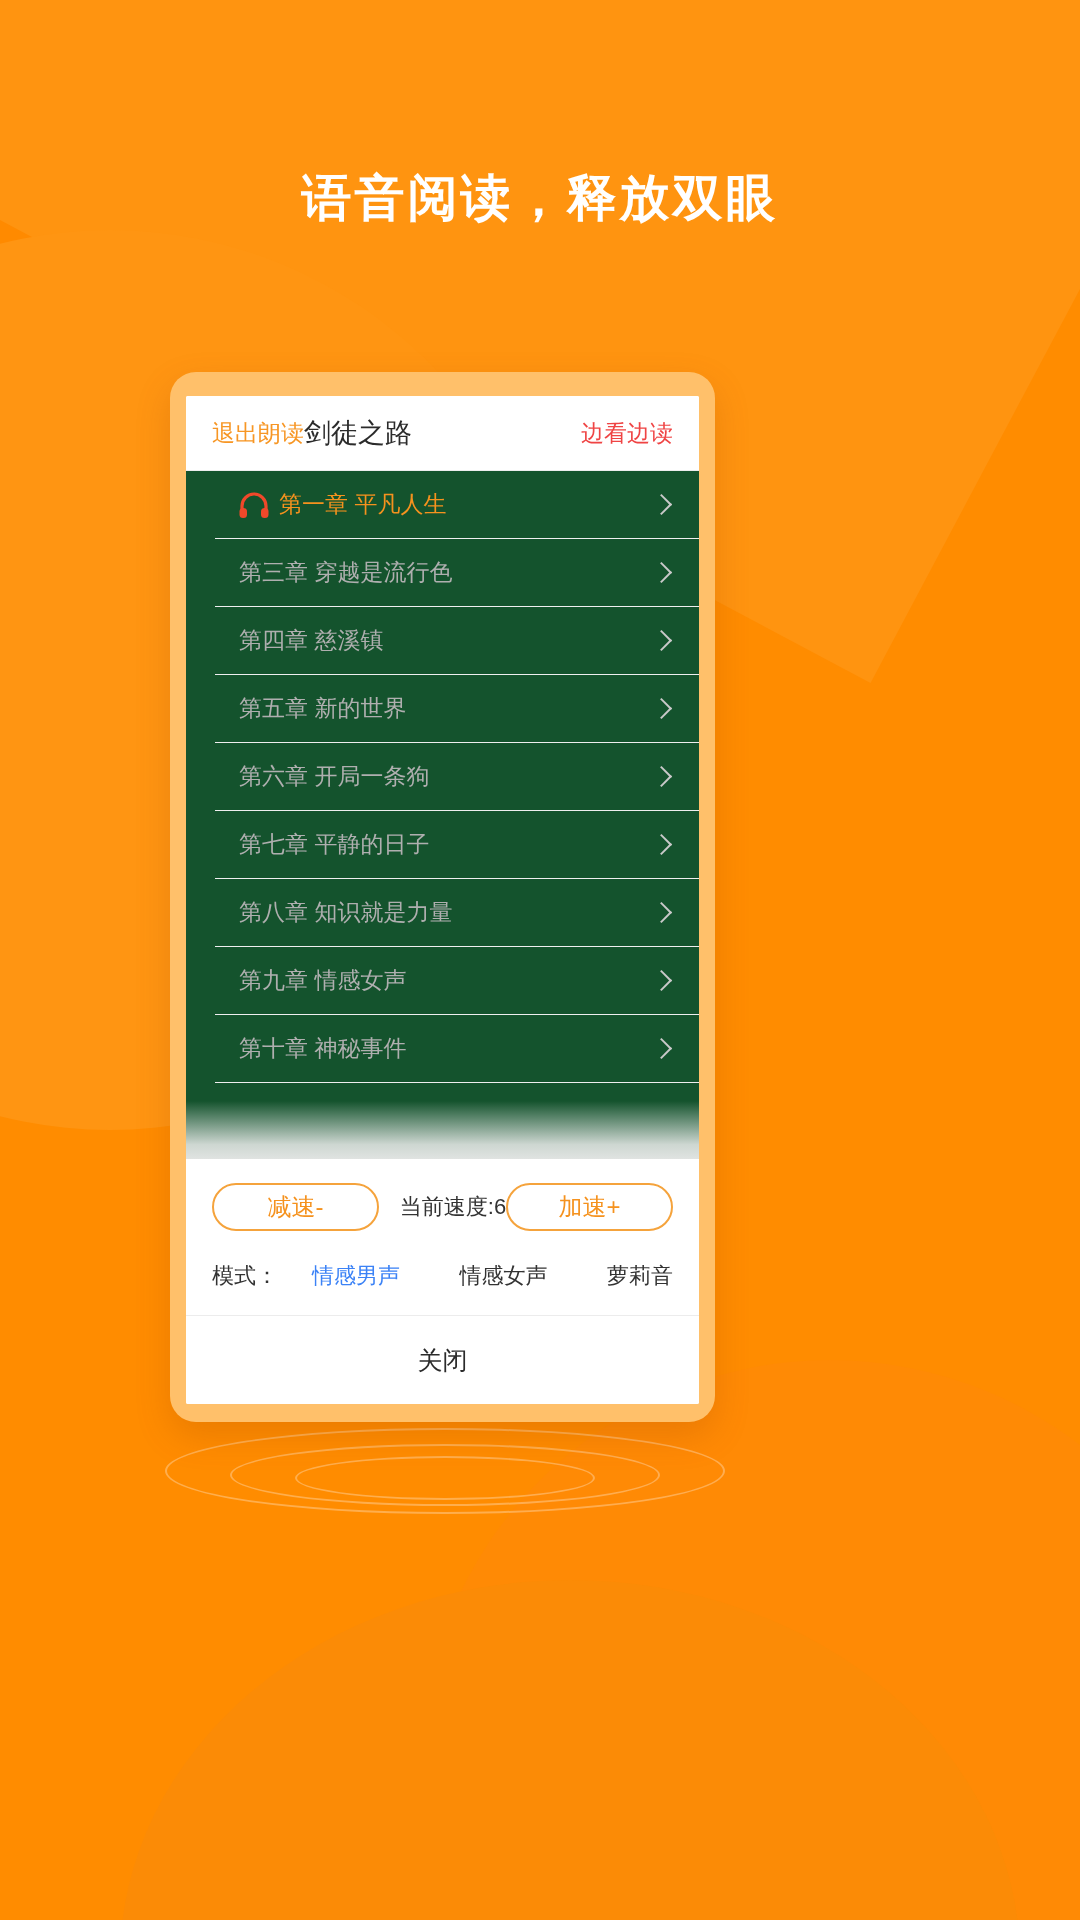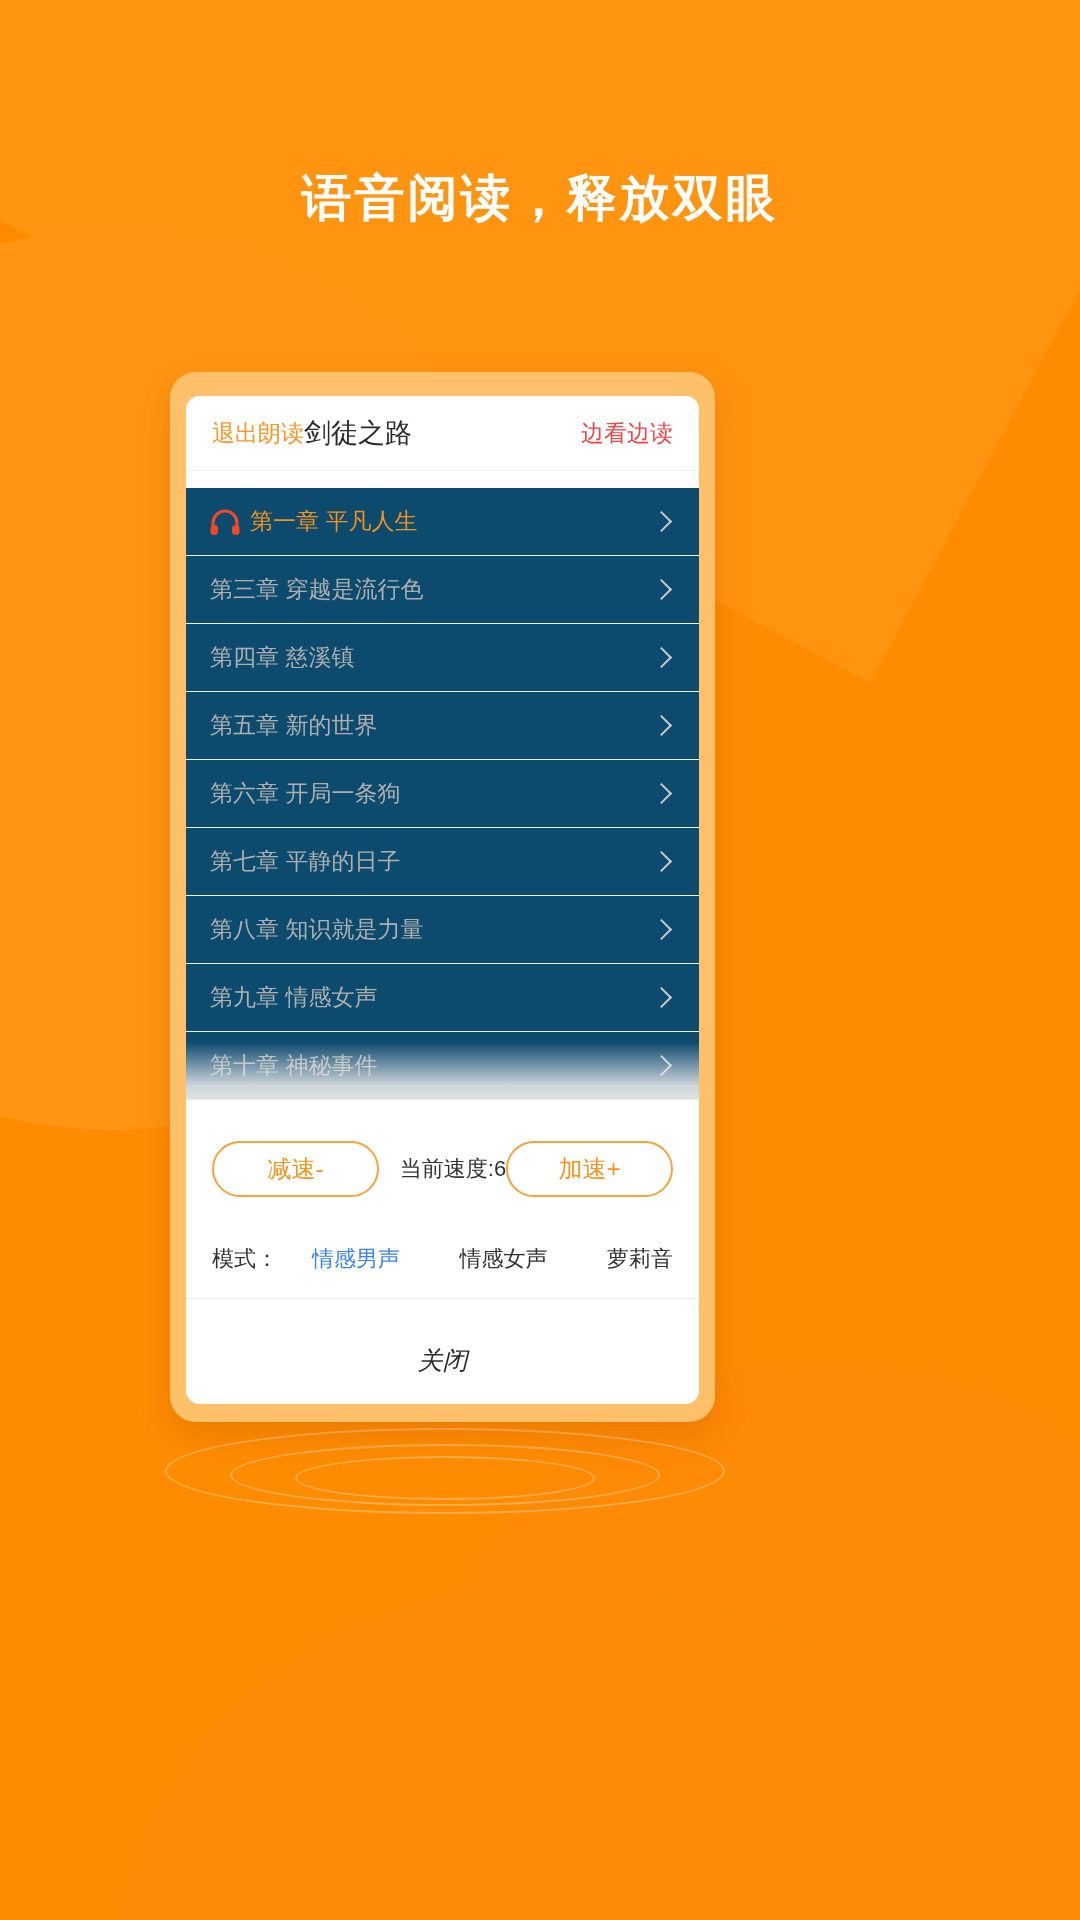--- a/index.html
+++ b/index.html
@@ -61,43 +61,44 @@
     width:545px;height:1050px;
     background:#FFC06A;
     border-radius:26px;
     box-shadow:0 14px 34px rgba(160,70,0,.22);
     z-index:5;
   }
   .phone-inner{
     position:absolute;
     left:16px;top:24px;right:16px;bottom:18px;
     background:#FFFFFF;
-    border-radius:14px;
+    border-radius:2px;
     overflow:hidden;
-    display:flex;flex-direction:column;gap:17px;
+    display:flex;flex-direction:column;
   }
 
   
   .app-header{
     height:75px;flex:0 0 75px;
     display:flex;align-items:center;
     padding:0 26px;
     border-bottom:1px solid #EDEDED;
     background:#fff;
   }
   .hdr-left{font-size:23px;color:#F79624;white-space:nowrap;}
   .hdr-title{flex:1;font-size:27px;color:#2B2B2B;white-space:nowrap;}
   .hdr-right{font-size:23px;color:#ef4444;white-space:nowrap;}
 
   
   .chapter-list{
     flex:1 1 auto;
     overflow:hidden;
     position:relative;
-    background:#0c4a6e;
+    background:#14532d;
+    padding-left:29px;
   }
   .chapter-row{
     height:68px;
     display:flex;align-items:center;
     padding:0 26px 0 24px;
     border-bottom:1px solid #EFEFEF;
     position:relative;
   }
   .chapter-row:last-child{border-bottom:none;}
   .chapter-label{
@@ -124,21 +125,21 @@
   }
 
   
   .speed-bar{
     flex:0 0 auto;
     display:flex;align-items:center;justify-content:space-between;
     padding:24px 26px 16px 26px;
     background:#fff;
   }
   .speed-btn{
-    width:190px;height:56px;
+    width:190px;height:48px;
     border:2px solid #F5A33C;
     border-radius:30px;
     color:#F5921E;font-size:24px;
     display:flex;align-items:center;justify-content:center;
     background:#fff;
     cursor:pointer;
     white-space:nowrap;
   }
   .speed-value{font-size:22px;color:#333;white-space:nowrap;padding-left:21px;}
 
@@ -156,21 +157,21 @@
   }
   .mode-opt.sel{color:#3b82f6;}
   .mode-spacer{flex:1;}
 
   
   .close-bar{
     flex:0 0 auto;
     height:88px;
     display:flex;align-items:center;justify-content:center;
     font-size:25px;color:#2B2B2B;
-    background:#fff;cursor:pointer;font-style:italic;
+    background:#fff;cursor:pointer;
   }
 
   
   .reflection{
     position:absolute;left:140px;top:1418px;
     width:610px;height:180px;
     z-index:4;pointer-events:none;
   }
   .refl-ring{
     position:absolute;left:50%;top:0;

